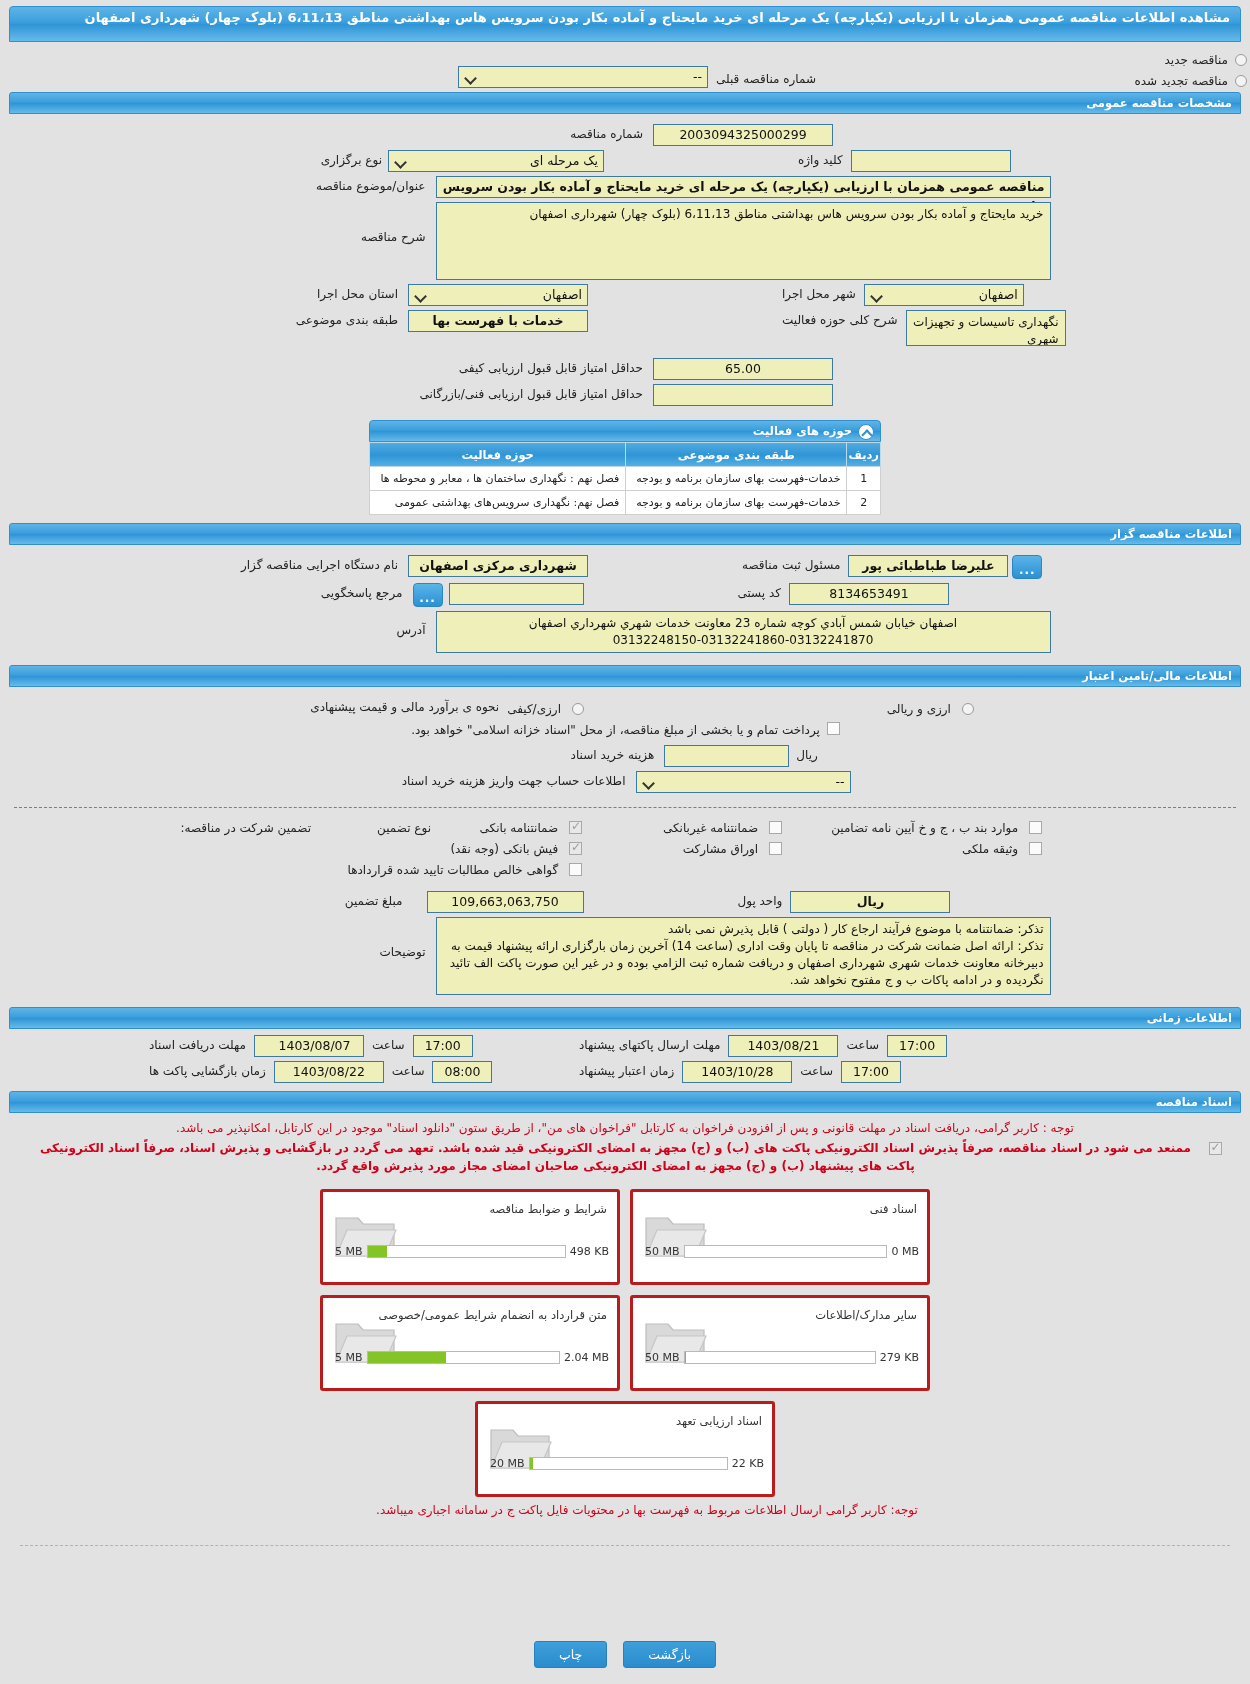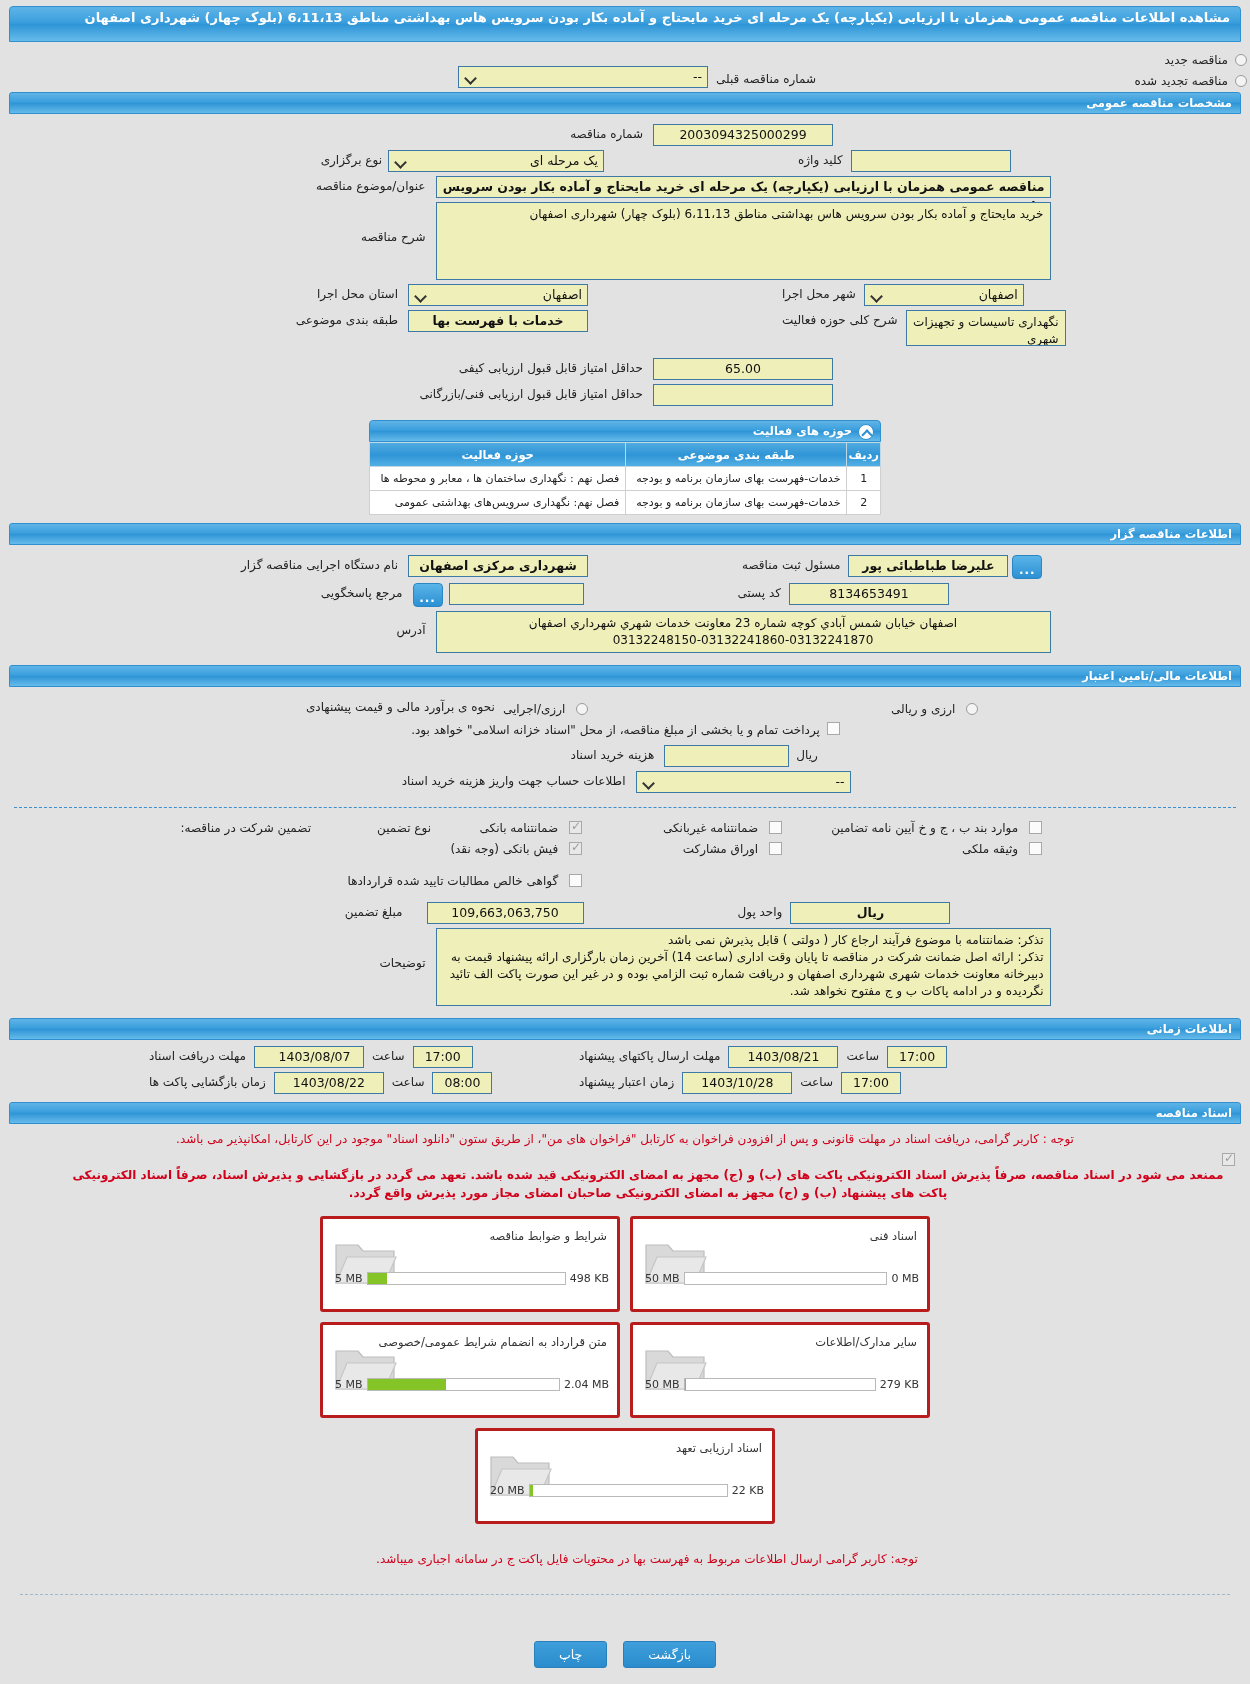--- a/index.html
+++ b/index.html
@@ -323,21 +323,21 @@
 </div>
 
 <div style="padding:4px 0;">
   <div class="row">
     <div style="width:300px;text-align:right;padding-top:2px;margin-left:90px;">
       <span class="rad"></span>
       <span class="lbl" style="display:inline-block">ارزی و ریالی</span>
     </div>
     <div style="padding-top:2px;">
       <span class="rad"></span>
-      <span class="lbl" style="display:inline-block">ارزی/اجرایی</span>
+      <span class="lbl" style="display:inline-block">ارزی/کیفی</span>
     </div>
     <span class="lbl" style="width:230px;text-align:right;">نحوه ی برآورد مالی و قیمت پیشنهادی</span>
   </div>
 
   <div style="display:flex;justify-content:center;align-items:flex-start;margin:4px 0;">
     <span class="chk" style="margin-top:2px;"></span>
     <span class="lbl" style="max-width:680px;white-space:normal;text-align:right;">پرداخت تمام و یا بخشی از مبلغ مناقصه، از محل "اسناد خزانه اسلامی" خواهد بود.</span>
   </div>
 
   <div class="row" style="margin-top:8px;">
@@ -386,21 +386,21 @@
       <span class="chk"></span>
       <span class="lbl" style="display:inline-block">اوراق مشارکت</span>
     </div>
     <div style="width:150px;text-align:right;">
       <span class="chk on"></span>
       <span class="lbl" style="display:inline-block">فیش بانکی (وجه نقد)</span>
     </div>
     <span class="lbl" style="width:230px;"> </span>
   </div>
 
-  <div style="display:flex;justify-content:center;align-items:flex-end;margin-top:15px;">
+  <div style="display:flex;justify-content:center;align-items:flex-end;margin-top:4px;">
     <div style="width:460px;text-align:right;"></div>
     <div style="width:150px;text-align:right;white-space:nowrap;">
       <span class="chk"></span>
       <span class="lbl" style="display:inline-block">گواهی خالص مطالبات تایید شده قراردادها</span>
     </div>
     <span class="lbl" style="width:230px;"> </span>
   </div>
 
   <div class="row" style="margin-top:14px;">
     <div style="width:340px;display:flex;justify-content:flex-end;align-items:flex-start;gap:4px;margin-left:150px;">
@@ -453,21 +453,21 @@
     </div>
   </div>
 </div>
 
 <div class="bar">
   <span>اسناد مناقصه</span>
 </div>
 
 <div style="padding:4px 12px;">
   <div class="redtxt"><span>توجه : کاربر گرامی، دریافت اسناد در مهلت قانونی و پس از افزودن فراخوان به کارتابل "فراخوان های من"، از طریق ستون "دانلود اسناد" موجود در این کارتابل، امکانپذیر می باشد.</span></div>
-  <div style="display:flex;align-items:flex-start;justify-content:center;margin-top:2px;flex-direction:column;">
+  <div style="display:flex;align-items:flex-start;justify-content:center;margin-top:2px;">
     <span class="chk on" style="margin-top:3px;"></span>
     <div class="redtxt b" style="max-width:1180px;"><span>ممنعد می شود در اسناد مناقصه، صرفاً پذیرش اسناد الکترونیکی پاکت های (ب) و (ج) مجهز به امضای الکترونیکی قید شده باشد. تعهد می گردد در بازگشایی و پذیرش اسناد، صرفاً اسناد الکترونیکی پاکت های پیشنهاد (ب) و (ج) مجهز به امضای الکترونیکی صاحبان امضای مجاز مورد پذیرش واقع گردد.</span></div>
   </div>
 </div>
 
 <div class="docs">
   <div class="doc-row">
 
     <div class="doc-card">
       <svg class="folder" viewBox="0 0 64 52">
@@ -544,21 +544,21 @@
         <span class="sz">20 MB</span>
         <div class="track">
             <div class="fill" style="width:2%"></div>
           </div>
         <span class="sz">22 KB</span>
       </div>
     </div>
   </div>
 </div>
 
-<div class="redtxt" style="margin-top:26px;padding-left:44px;">
+<div class="redtxt" style="margin-top:4px;padding-left:44px;">
   <span>توجه: کاربر گرامی ارسال اطلاعات مربوط به فهرست بها در محتویات فایل پاکت ج در سامانه اجباری میباشد.</span>
 </div>
 
 <div class="hr-dash" style="margin-top:26px;"></div>
 
 <div class="footer">
   <div class="btn"><span>بازگشت</span></div>
   <div class="btn"><span>چاپ</span></div>
 </div>
 

